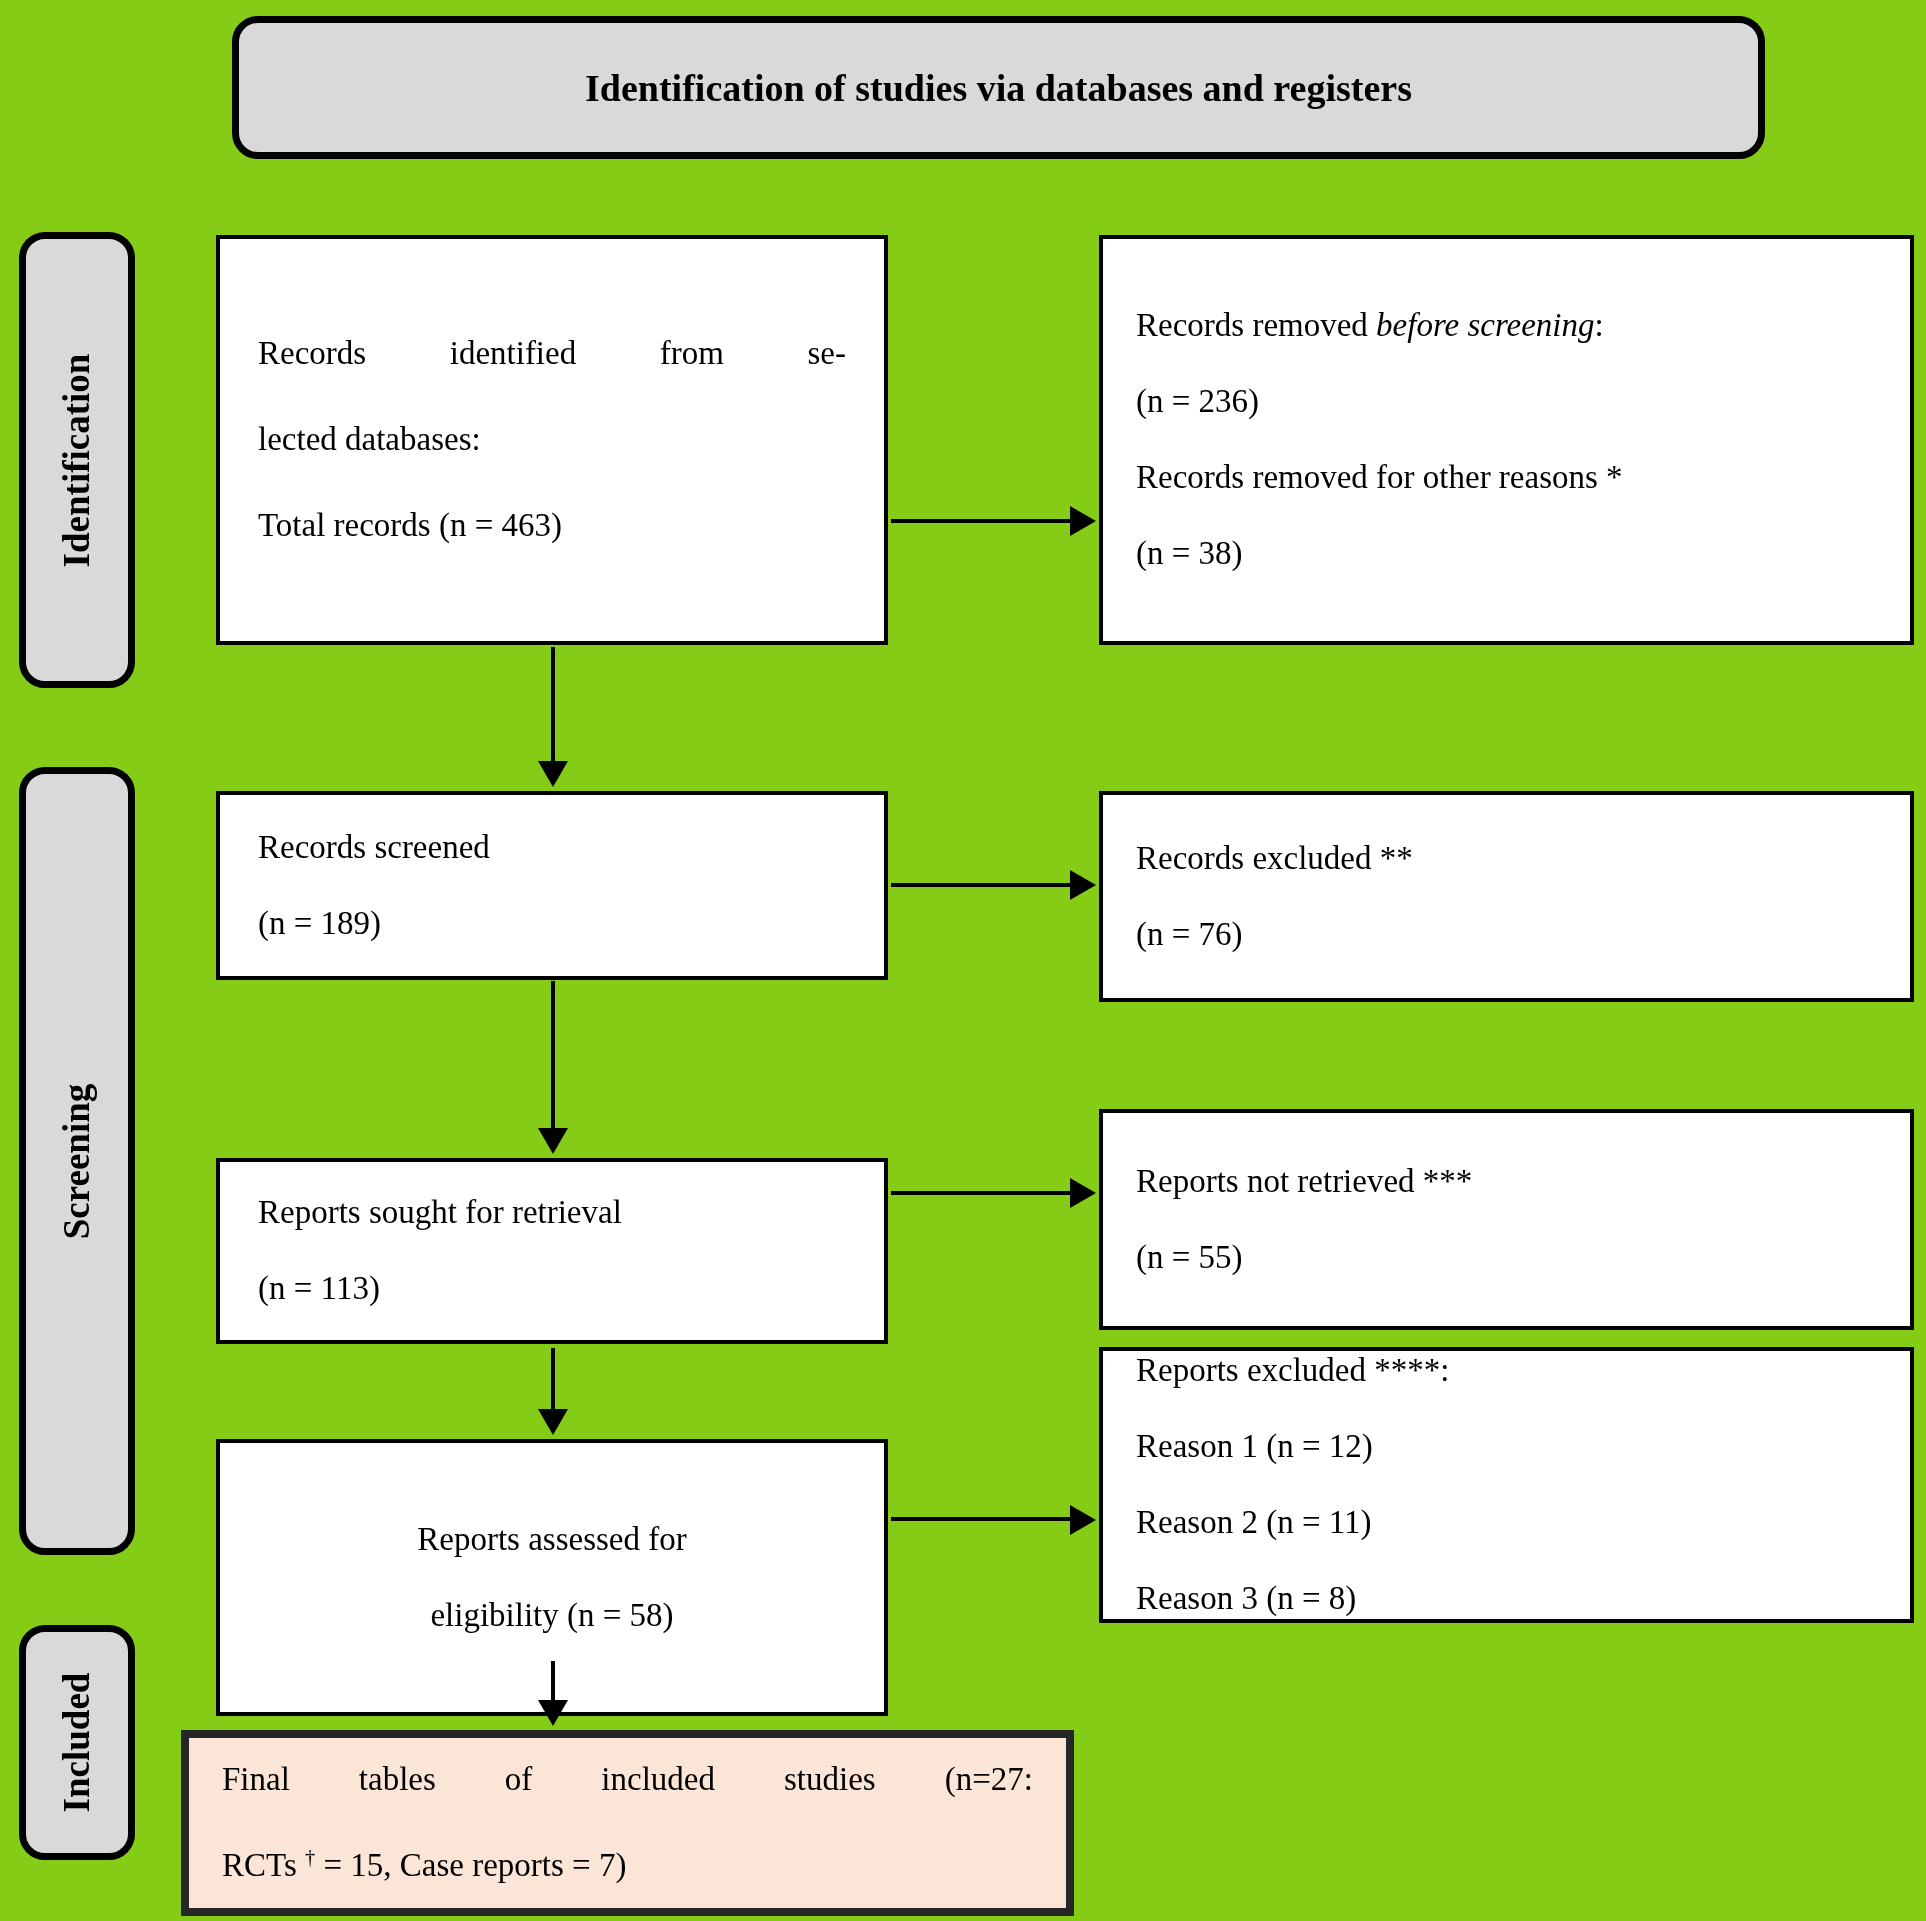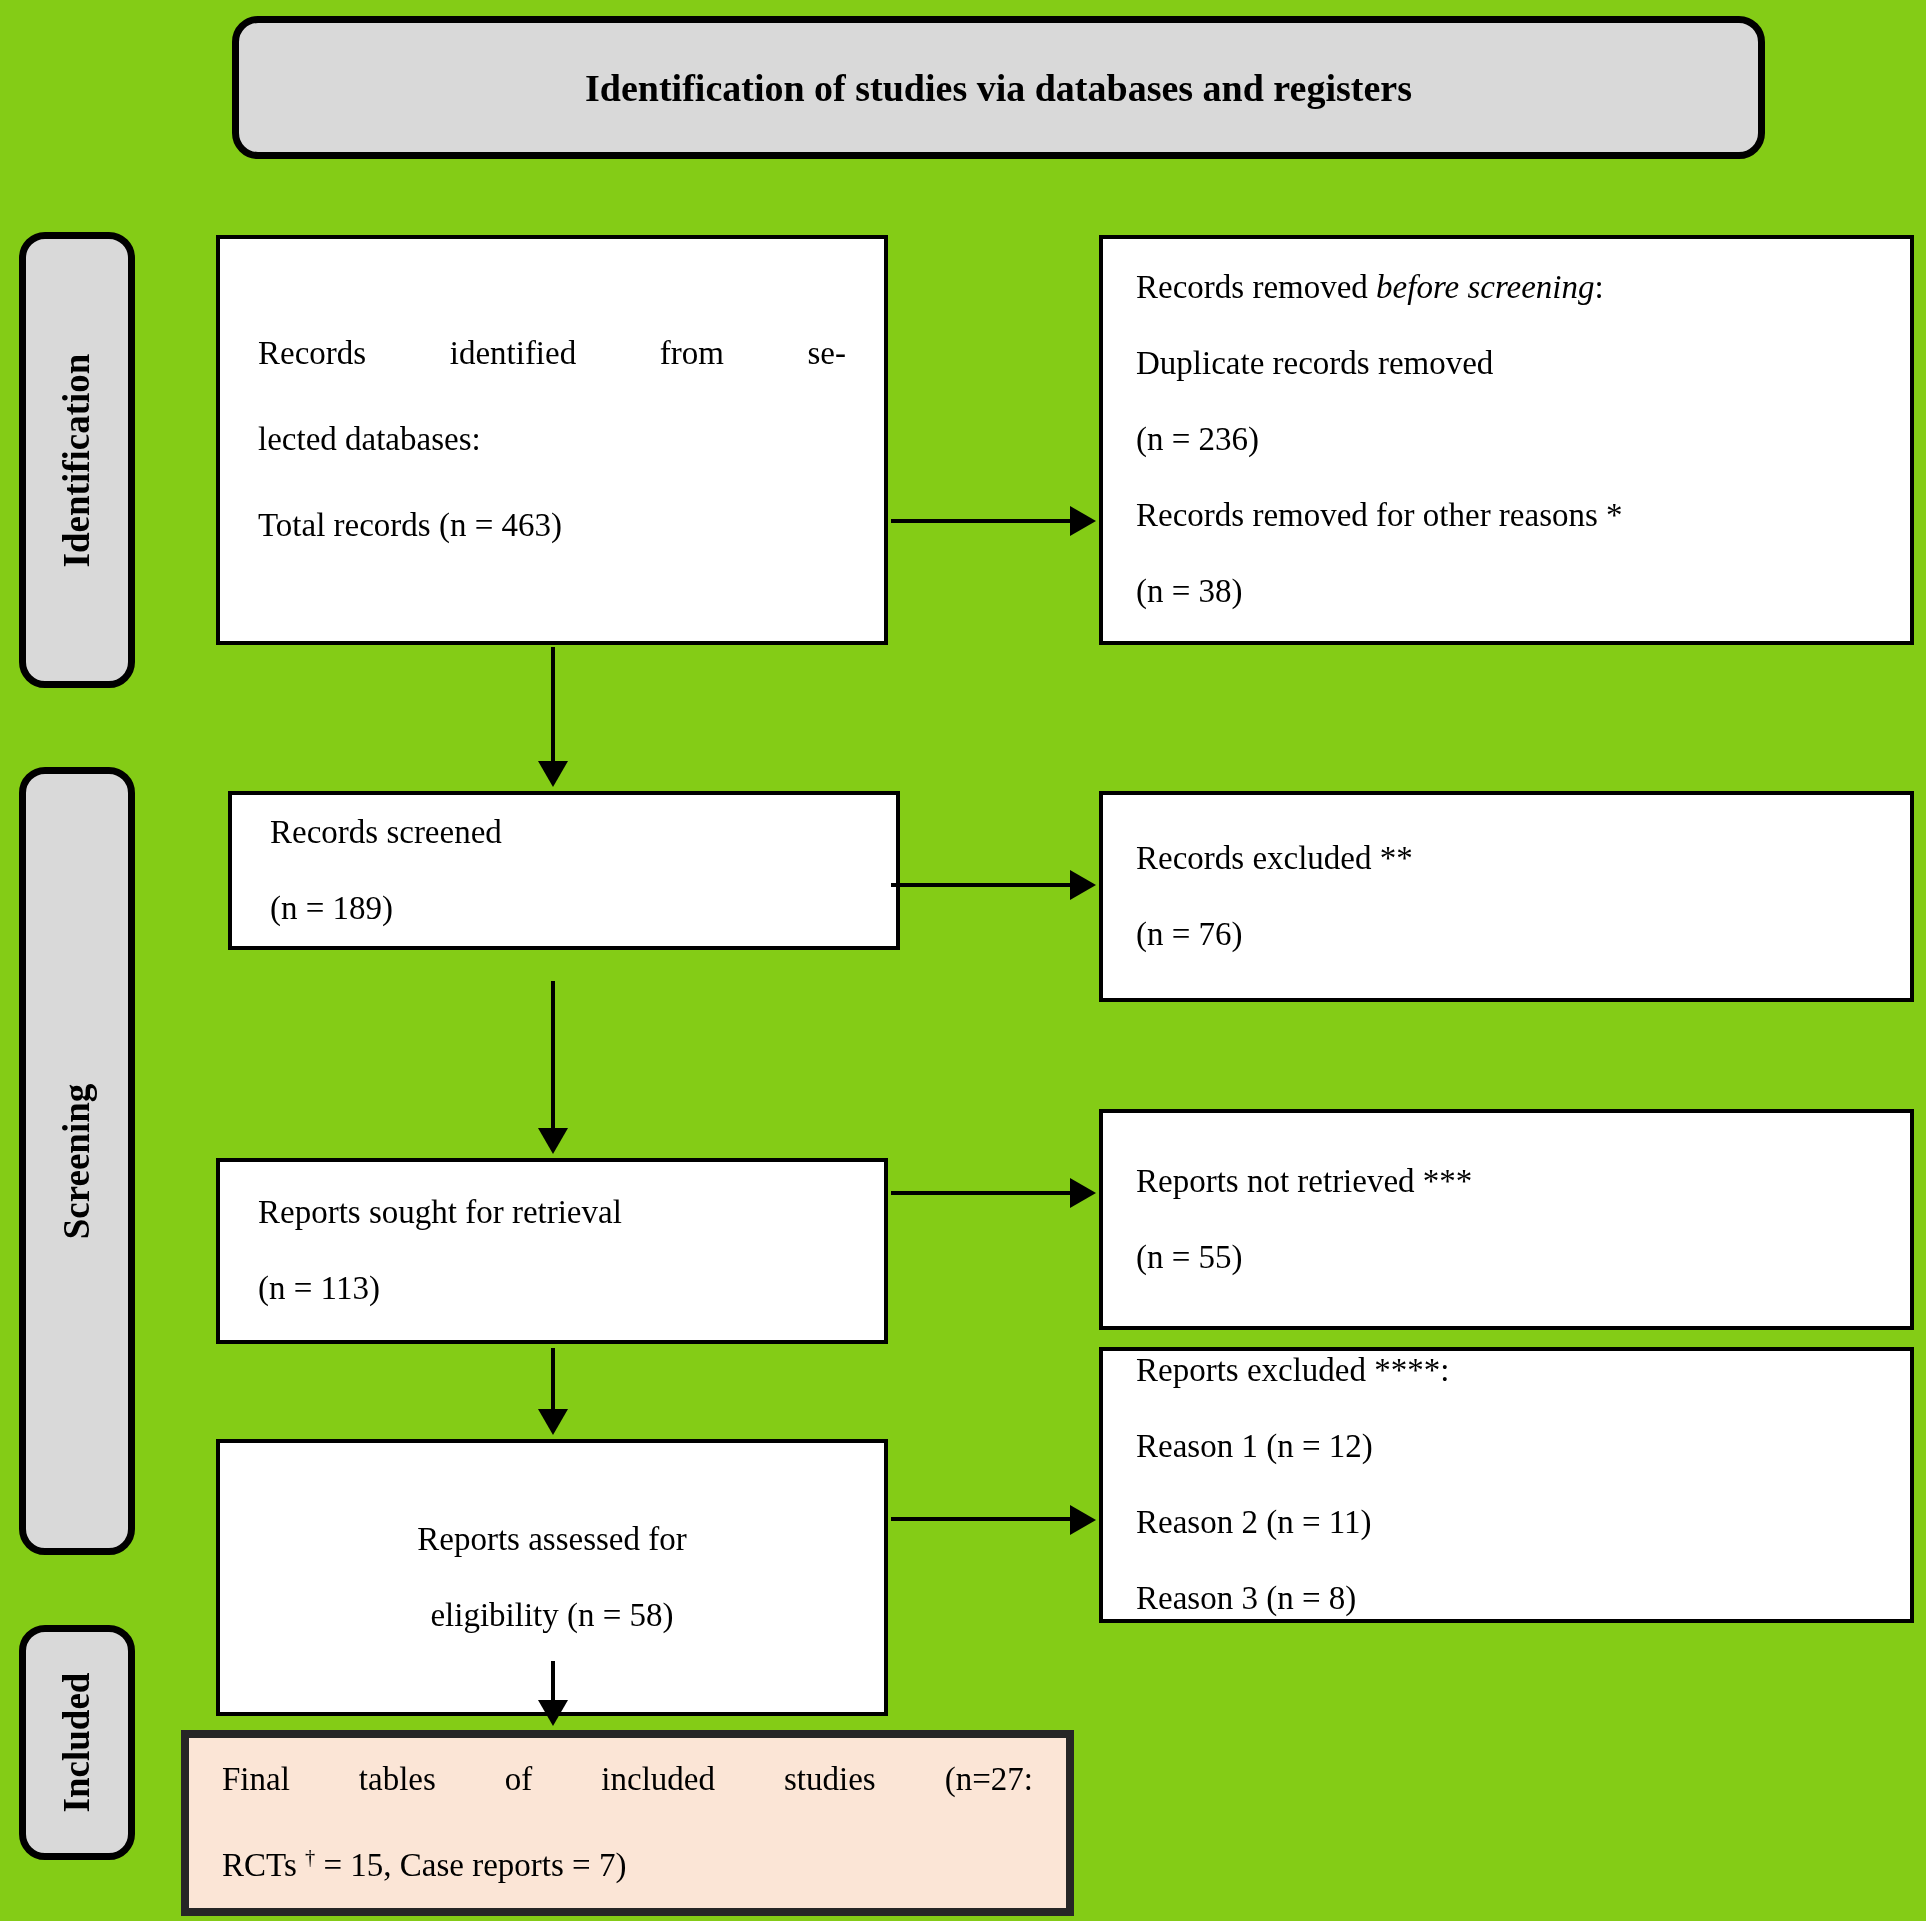--- a/index.html
+++ b/index.html
@@ -106,27 +106,26 @@
   <div class="flow-box box-identified" style="left:216px;top:235px;width:672px;height:410px;">
     <div class="jline">Records identified from se-</div>
     <div>lected databases:</div>
     <div>Total records (n = 463)</div>
   </div>
 
   <div class="flow-box" style="left:1099px;top:235px;width:815px;height:410px;padding:23px 33px;">
     <div>
       <span>Records removed </span><span class="em">before screening</span><span>:</span>
     </div>
-    <div>Duplicate records removed</div>
     <div>(n = 236)</div>
     <div>Records removed for other reasons *</div>
     <div>(n = 38)</div>
   </div>
 
-  <div class="flow-box" style="left:228px;top:791px;width:672px;height:159px;">
+  <div class="flow-box" style="left:216px;top:791px;width:672px;height:189px;">
     <div>Records screened</div>
     <div>(n = 189)</div>
   </div>
 
   <div class="flow-box" style="left:1099px;top:791px;width:815px;height:211px;padding:10.8px 33px;">
     <div>Records excluded **</div>
     <div>(n = 76)</div>
   </div>
 
   <div class="flow-box" style="left:216px;top:1158px;width:672px;height:186px;">

